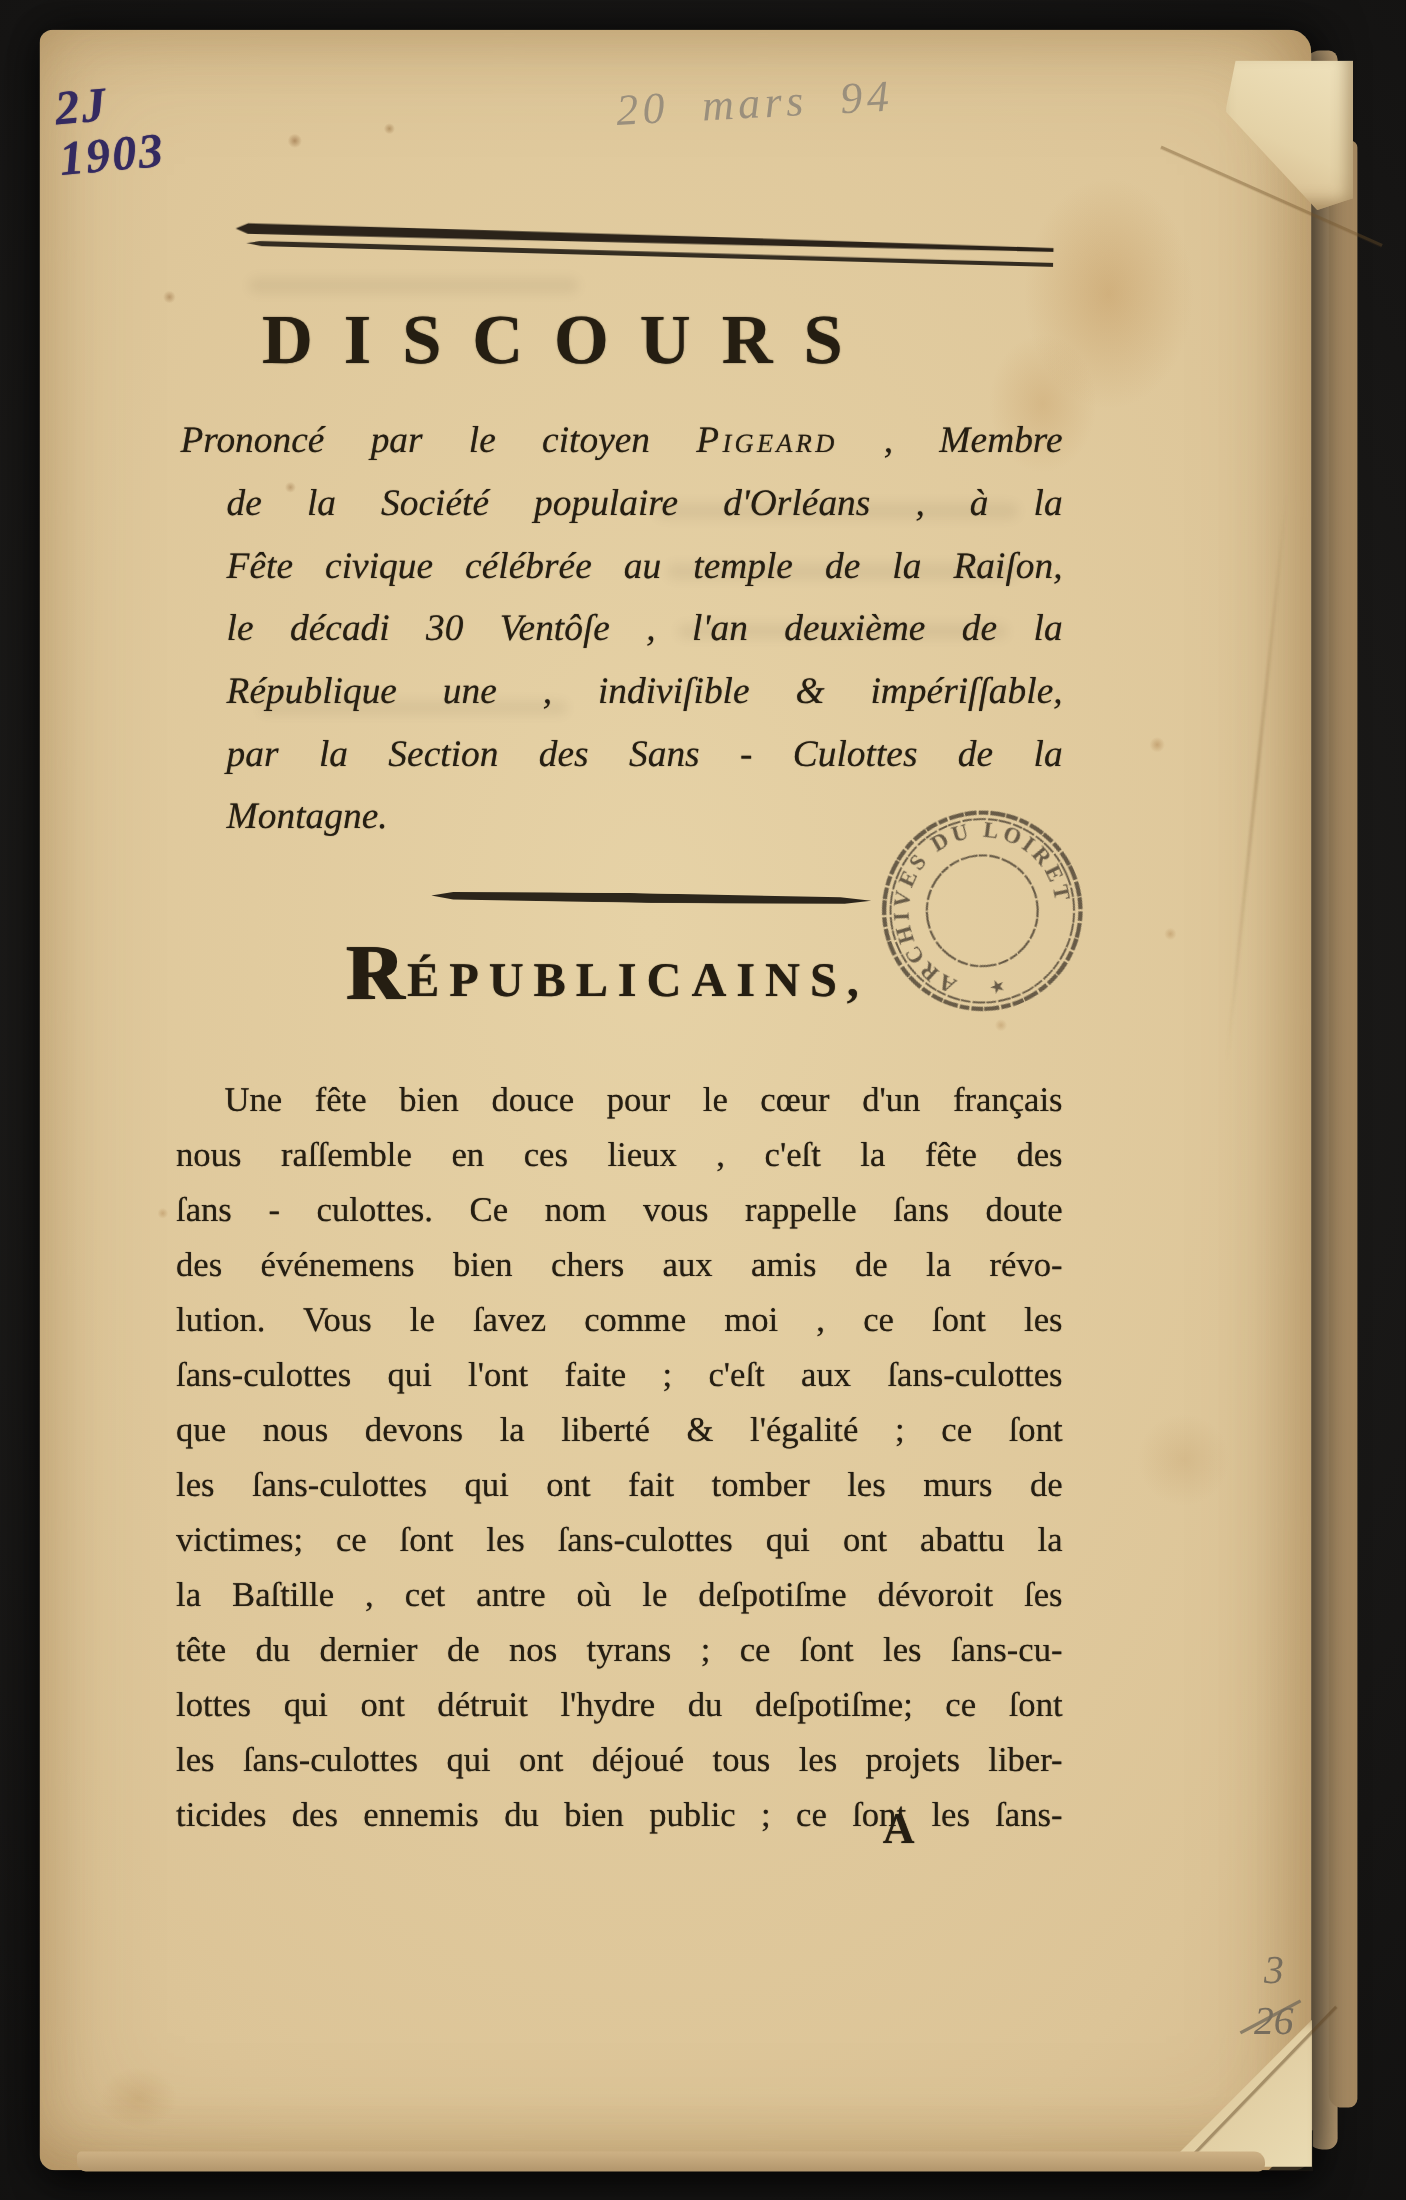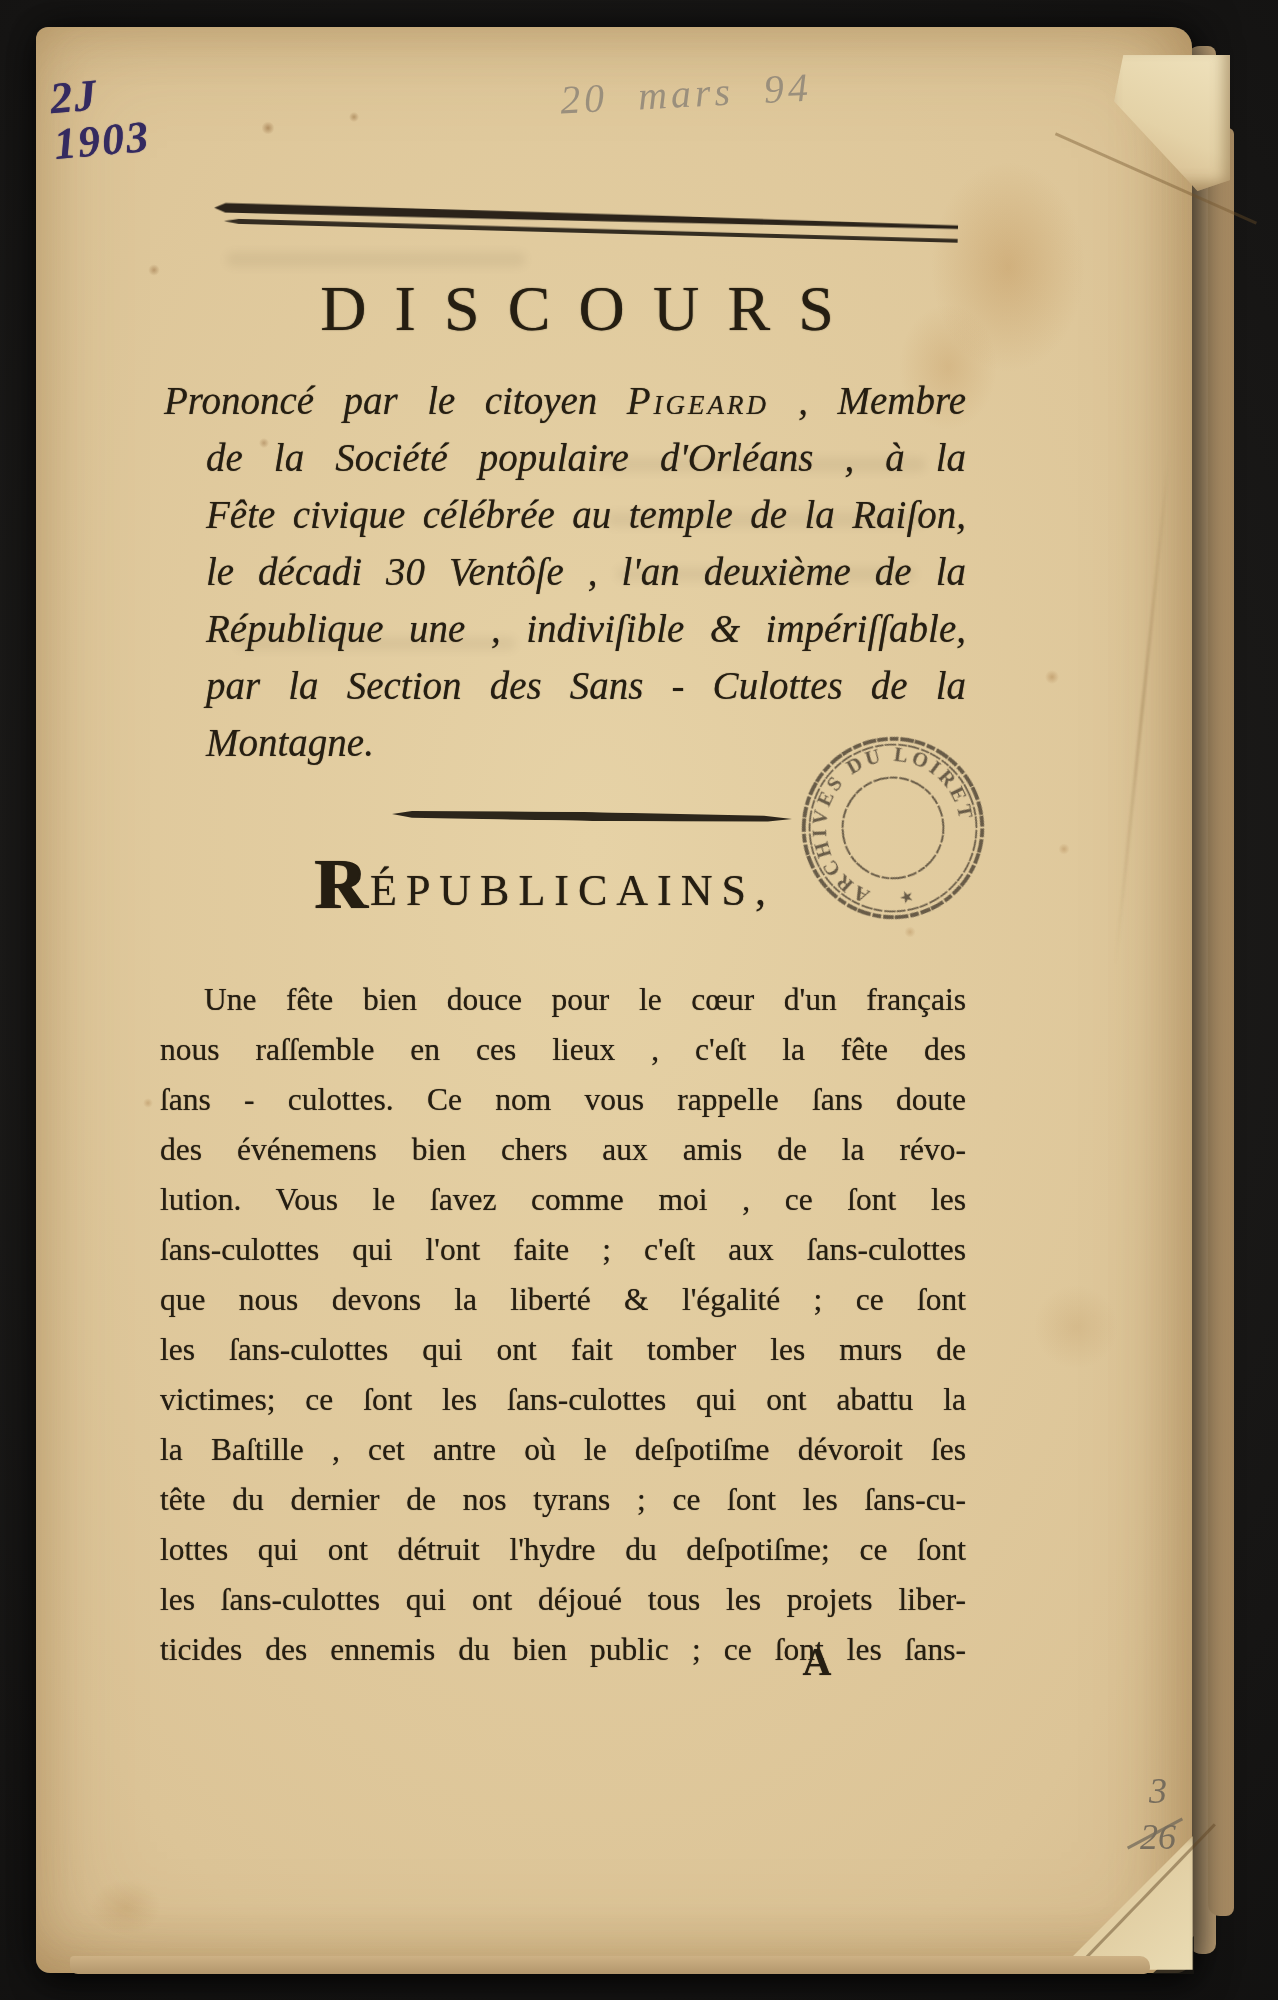--- a/index.html
+++ b/index.html
@@ -44,38 +44,38 @@
   .folio-cross{position:absolute;left:6px;top:64px;width:62px;height:3px;background:#6e6659;
     transform:rotate(-28deg);opacity:.8;}
   
   .ink{color:#251e12;}
   .rule-top{position:absolute;left:214px;top:212px;width:744px;transform:rotate(1.5deg);
     filter:blur(.35px);}
   .rule-top .bar1{height:10px;background:#1d1710;opacity:.93;
     clip-path:polygon(0 55%,1.5% 5%,60% 18%,100% 38%,100% 72%,40% 92%,1.5% 100%);}
   .rule-top .bar2{height:5px;margin-top:6px;margin-left:10px;background:#1d1710;opacity:.88;
     clip-path:polygon(0 50%,2% 0,100% 25%,100% 100%,2% 100%);}
-  .title{position:absolute;left:192px;top:272px;width:770px;text-align:center;
-    font-size:64px;font-weight:normal;letter-spacing:.44em;text-indent:.44em;
+  .title{position:absolute;left:210px;top:272px;width:770px;
+    font-size:64px;font-weight:bold;letter-spacing:.44em;text-indent:.44em;
     text-shadow:0 0 1.2px rgba(37,30,18,.85);filter:blur(.2px);}
   .subtitle{position:absolute;left:164px;top:372px;width:802px;padding-left:42px;box-sizing:border-box;
-    font-style:italic;font-size:39px;line-height:57px;
+    font-style:italic;font-size:34px;line-height:57px;
     text-shadow:0 0 1px rgba(37,30,18,.7);filter:blur(.15px);}
   .subtitle .first{margin-left:-42px;}
   .jline{text-align:justify;text-align-last:justify;white-space:normal;}
   .lastline{text-align:right;text-align-last:left;}
   .smallcaps{font-variant:small-caps;letter-spacing:3px;}
   .rule-mid{position:absolute;left:392px;top:812px;width:400px;height:9px;background:#1d1710;
     opacity:.92;transform:rotate(.7deg);filter:blur(.3px);
     clip-path:polygon(0 50%,5% 12%,45% 0,93% 18%,100% 50%,94% 82%,50% 100%,5% 88%);}
   .heading{position:absolute;left:314px;top:848px;width:600px;display:flex;align-items:flex-end;
     text-shadow:0 0 1px rgba(37,30,18,.8);filter:blur(.15px);}
   .heading .initial{font-size:72px;line-height:72px;font-weight:bold;
     text-shadow:2.5px 0 0 #251e12,0 0 1px rgba(37,30,18,.8);}
-  .heading .rest{font-size:44px;line-height:58px;font-weight:normal;letter-spacing:9px;margin-left:4px;}
+  .heading .rest{font-size:44px;line-height:58px;font-weight:bold;letter-spacing:9px;margin-left:4px;}
   .body-block{position:absolute;left:160px;top:975px;width:806px;font-size:31.5px;line-height:50px;
     word-spacing:3px;text-shadow:0 0 .9px rgba(37,30,18,.75);filter:blur(.15px);}
   .body-block .indent{padding-left:44px;font-family:Liberation Serif, serif;}
   .sig{position:absolute;left:772px;top:1638px;width:90px;text-align:center;font-size:40px;
     font-weight:bold;text-shadow:0 0 1px rgba(37,30,18,.8);}
   
   .stamp{position:absolute;left:796px;top:731px;width:194px;height:194px;
     transform:rotate(-24deg);opacity:.72;filter:blur(.35px);}
   
   .corner-flap{position:absolute;left:1078px;top:28px;width:116px;height:136px;

